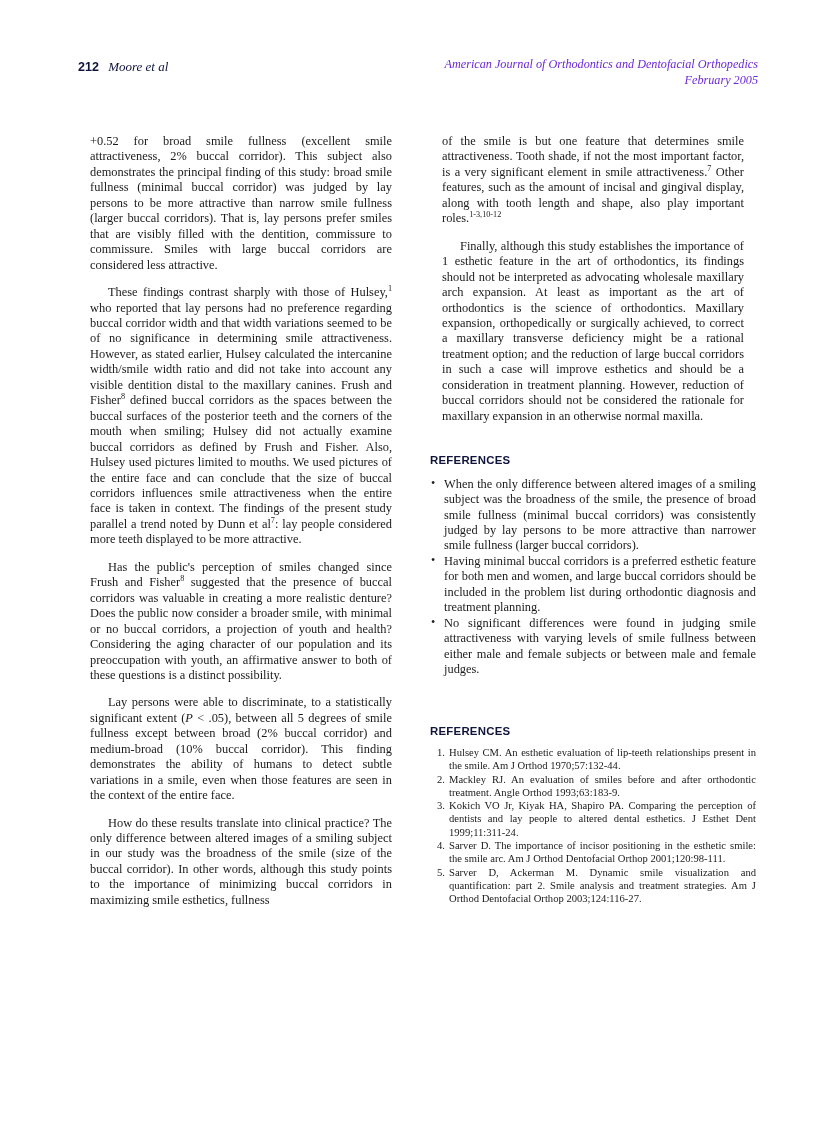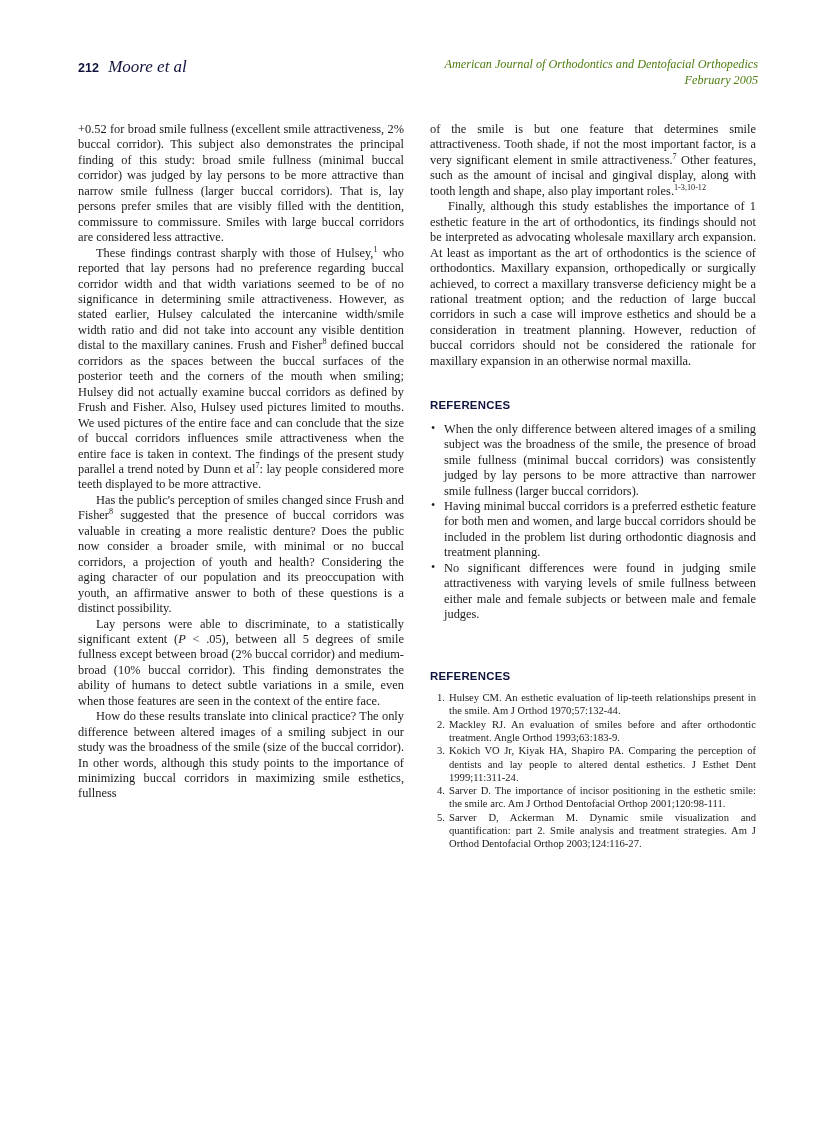--- a/index.html
+++ b/index.html
@@ -41,53 +41,53 @@
   .rh-pageno {
     font-family: "Liberation Sans", sans-serif;
     font-weight: bold;
     font-size: 12.5px;
     letter-spacing: 0.1px;
     color: #10143c;
   }
   .rh-authors {
     font-family: "Liberation Serif", serif;
     font-style: italic;
-    font-size: 17px;
+    font-size: 13px;
     color: #10143c;
     margin-left: 9px;
   }
   .rh-right {
     position: absolute;
     right: 0;
     top: 0;
     text-align: right;
     font-family: "Liberation Serif", serif;
     font-style: italic;
     font-size: 12.2px;
     line-height: 15.5px;
-    color: #4d7c0f;
+    color: #6d28d9;
     white-space: nowrap;
   }
 
   
   .col {
     position: absolute;
     top: 122px;
     width: 326px;
     font-size: 12.4px;
     line-height: 15.45px;
     text-align: justify;
     text-justify: inter-word;
     hyphens: none;
   }
   .col-left  { left: 78px; }
   .col-right { left: 430px; }
 
   p.body {
-    margin: 0;
+    margin: 12px;
     text-indent: 18px;
   }
   p.body.first { text-indent: 0; }
 
   sup {
     font-size: 8.2px;
     line-height: 0;
     vertical-align: super;
   }
 

